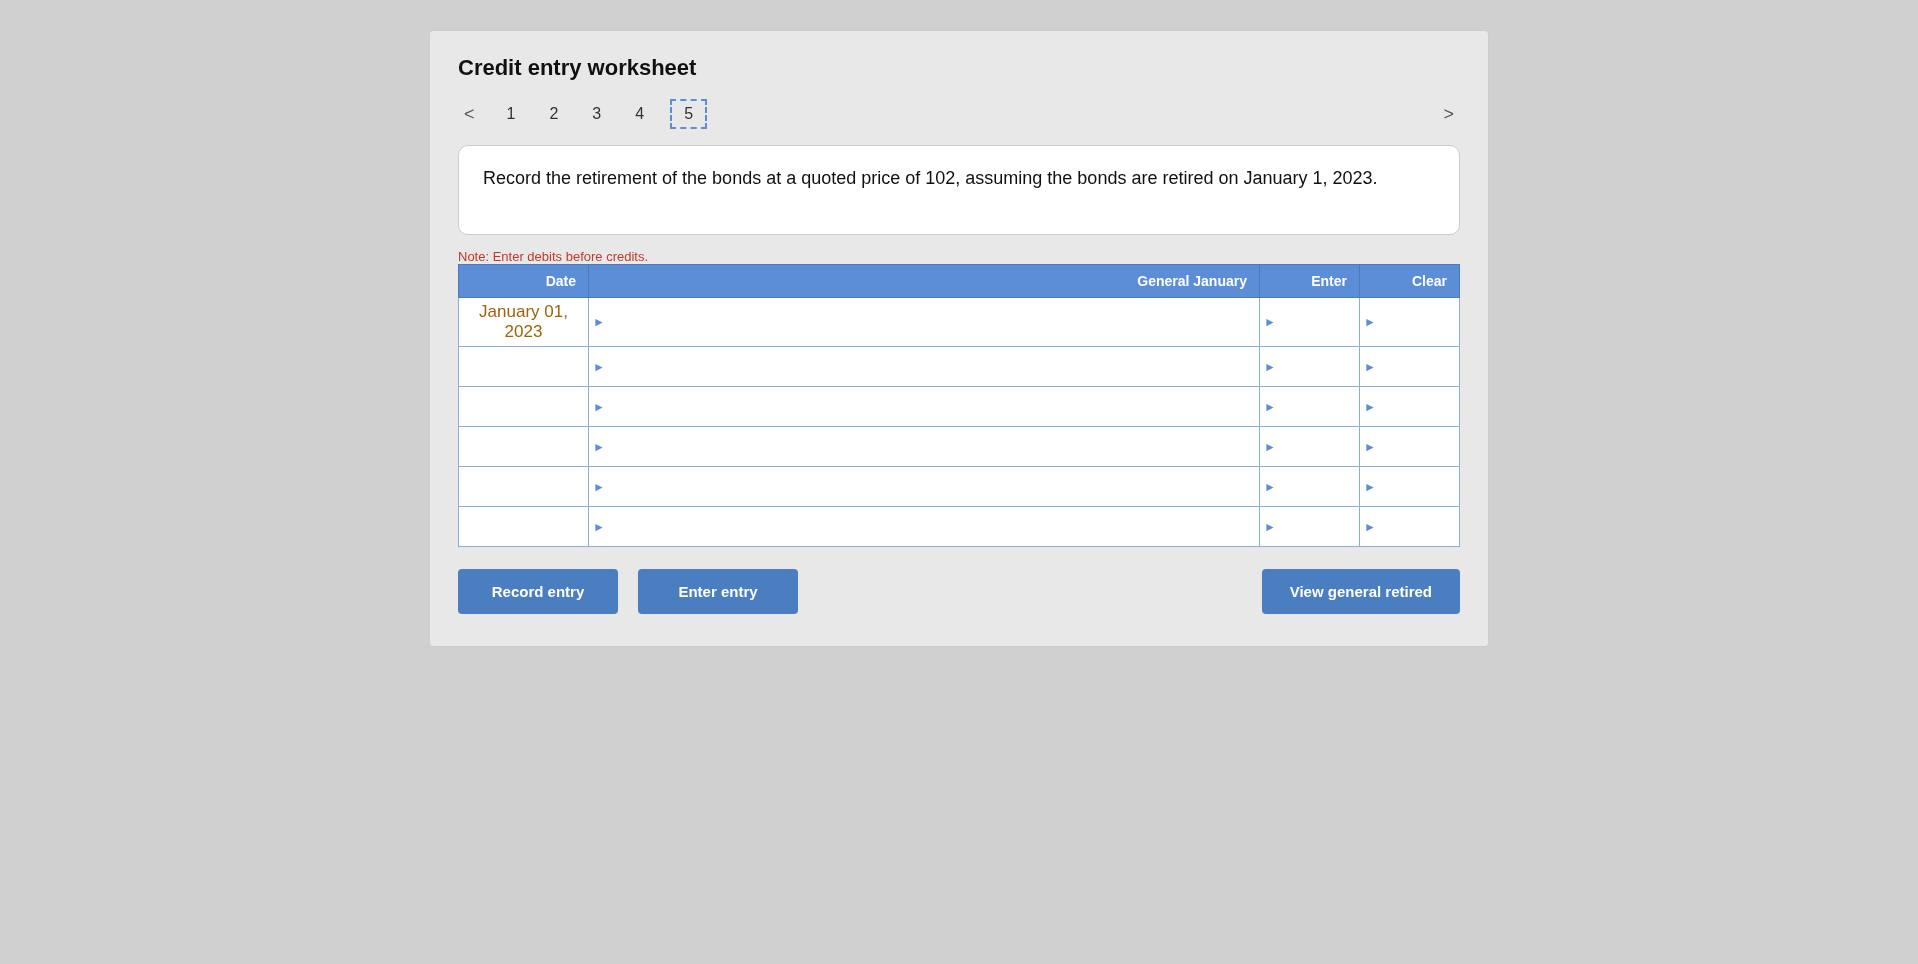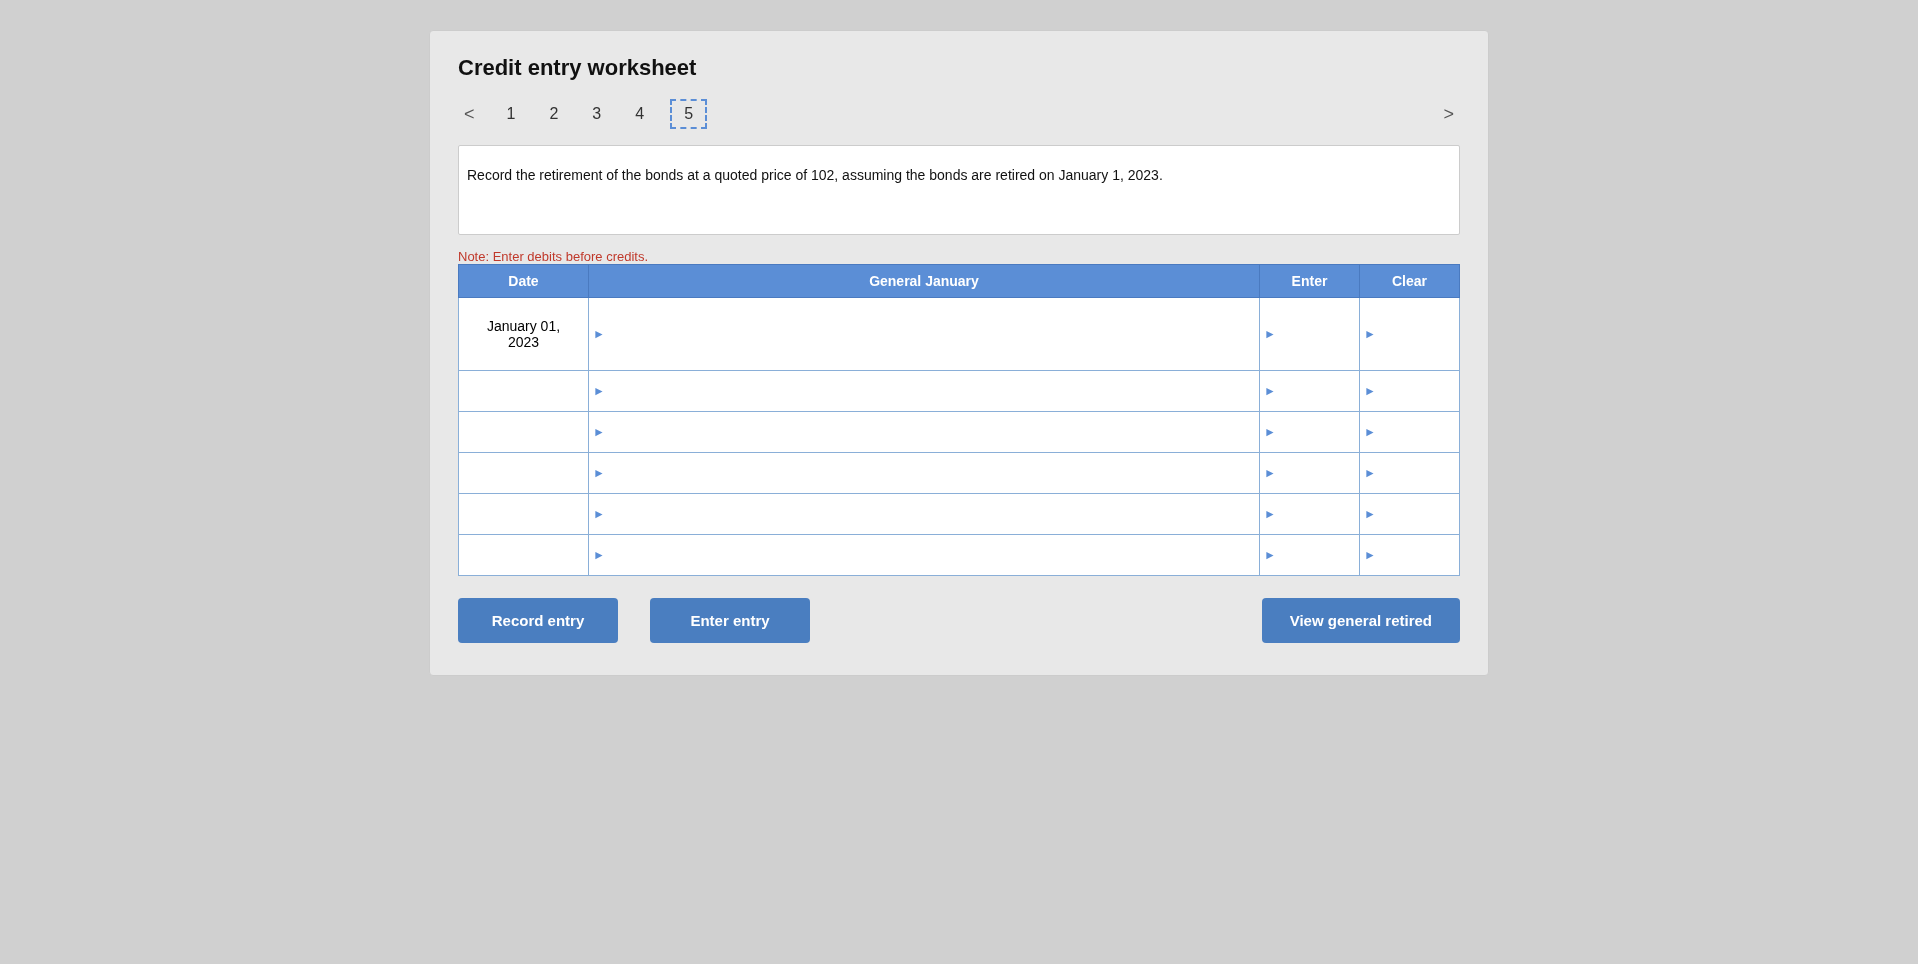--- a/index.html
+++ b/index.html
@@ -47,66 +47,66 @@
       padding: 4px 8px;
     }
     .tab-num.active {
       border: 2px dashed #5b8ed6;
       padding: 4px 12px;
       background: transparent;
     }
     .instruction-box {
       background: #fff;
       border: 1px solid #ccc;
-      border-radius: 2px;
-      padding: 18px 8px;
+      border-radius: 10px;
+      padding: 18px 24px;
       margin-bottom: 14px;
-      font-size: 14px;
+      font-size: 18px;
       color: #111;
       line-height: 1.6;
       min-height: 90px;
     }
     .note-text {
       color: #c0392b;
       font-size: 13px;
       margin-bottom: 0;
     }
     .journal-table {
       width: 100%;
       border-collapse: collapse;
       margin-bottom: 22px;
     }
     .journal-table thead tr th {
       background: #5b8ed6;
       color: #fff;
       font-weight: bold;
-      text-align: center;
+      text-align: right;
       padding: 8px 12px;
       border: 1px solid #4a7ac0;
       font-size: 14px;
     }
     .journal-table thead tr th.date-col {
       width: 130px;
     }
     .journal-table thead tr th.debit-col,
     .journal-table thead tr th.credit-col {
       width: 100px;
     }
     .journal-table tbody tr td {
       border: 1px solid #8aafd8;
       background: #fff;
       height: 40px;
       padding: 0;
       vertical-align: middle;
     }
     .journal-table tbody tr td.date-cell {
       text-align: center;
-      font-size: 14px;
-      color: #000000;
-      padding: 20px 8px;
+      font-size: 17px;
+      color: #a16207;
+      padding: 4px 8px;
     }
     .journal-table tbody tr td.entry-cell {
       position: relative;
     }
     .entry-cell-inner {
       display: flex;
       align-items: center;
       height: 100%;
       padding-left: 4px;
     }
@@ -121,21 +121,21 @@
       outline: none;
       width: 100%;
       height: 100%;
       font-size: 13px;
       padding: 2px 4px;
       background: transparent;
     }
     .buttons-row {
       display: flex;
       align-items: center;
-      gap: 32px;
+      gap: 20px;
     }
     .btn {
       background: #4a7ec0;
       color: #fff;
       border: none;
       border-radius: 4px;
       padding: 14px 28px;
       font-size: 15px;
       font-weight: bold;
       cursor: pointer;

